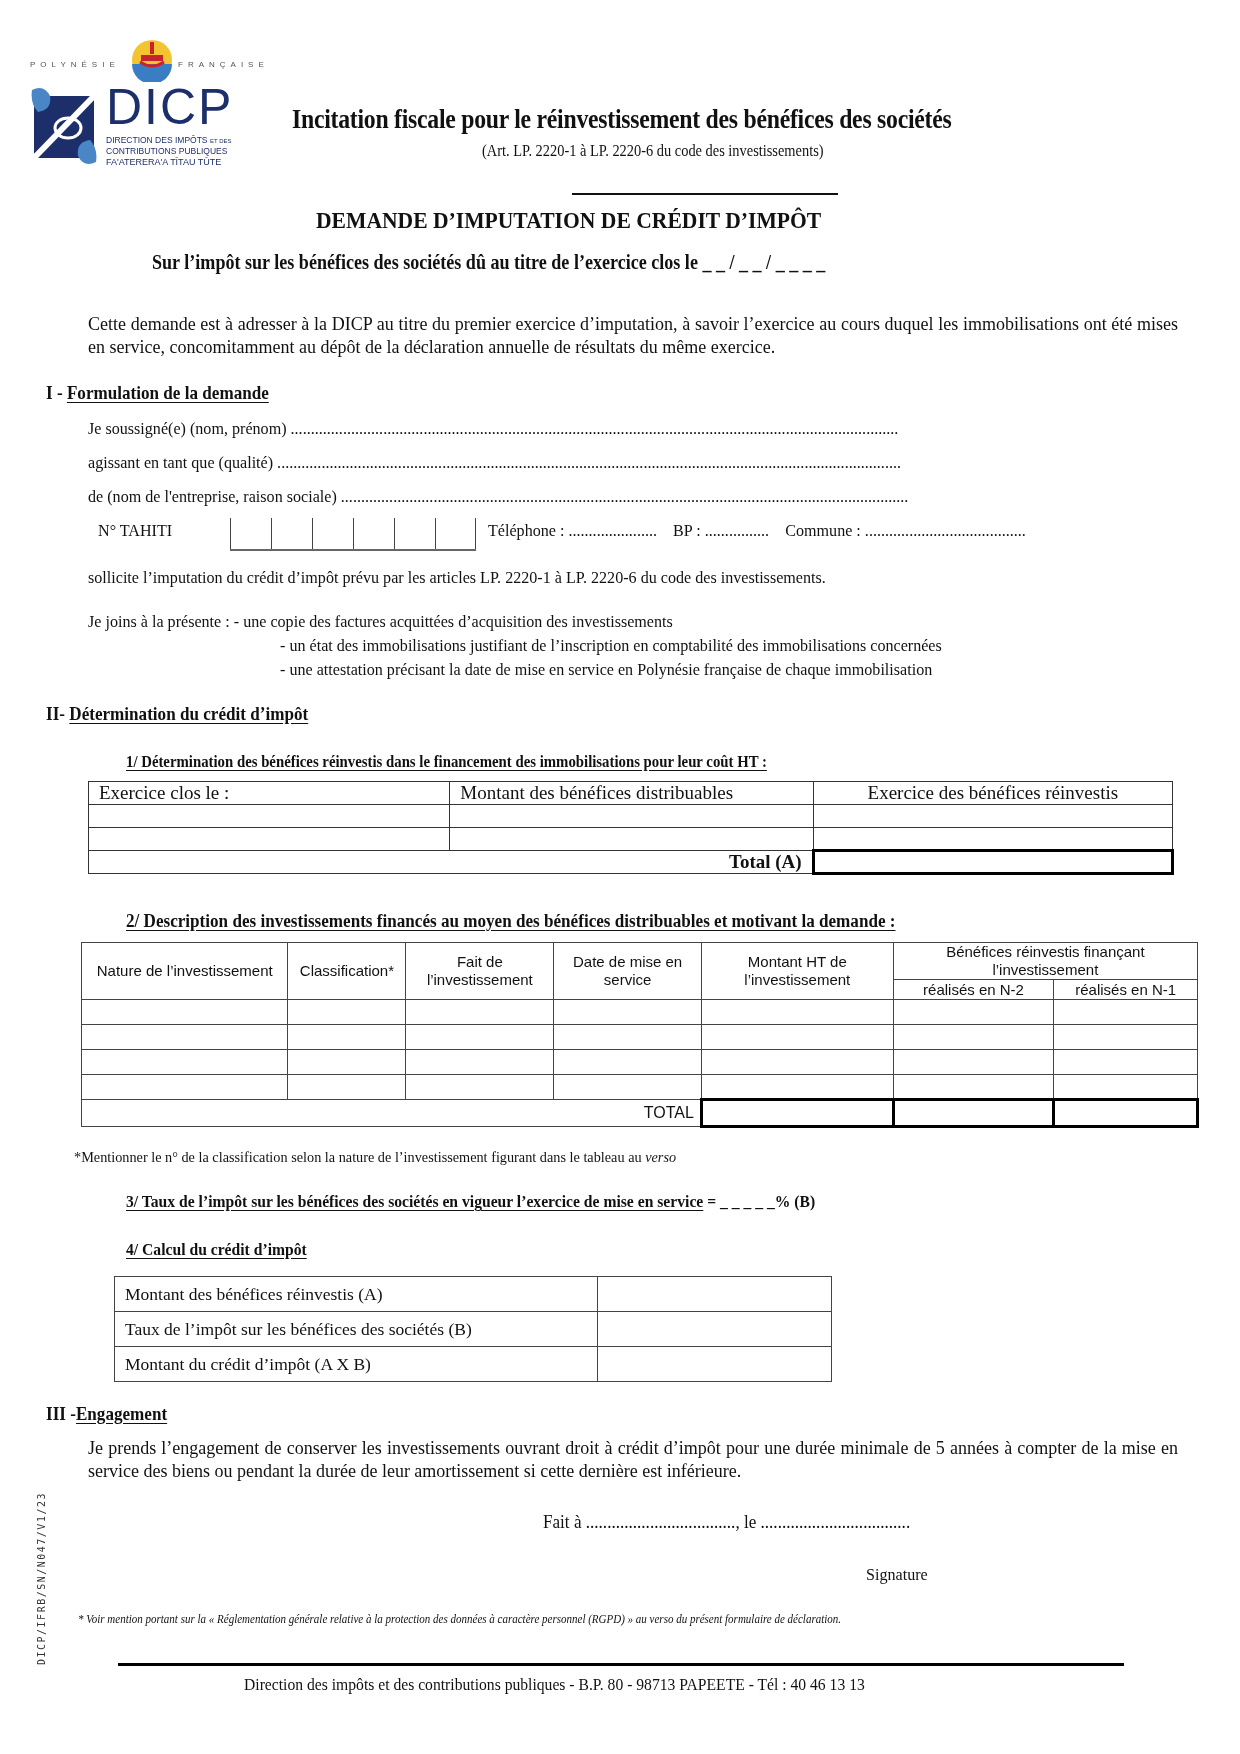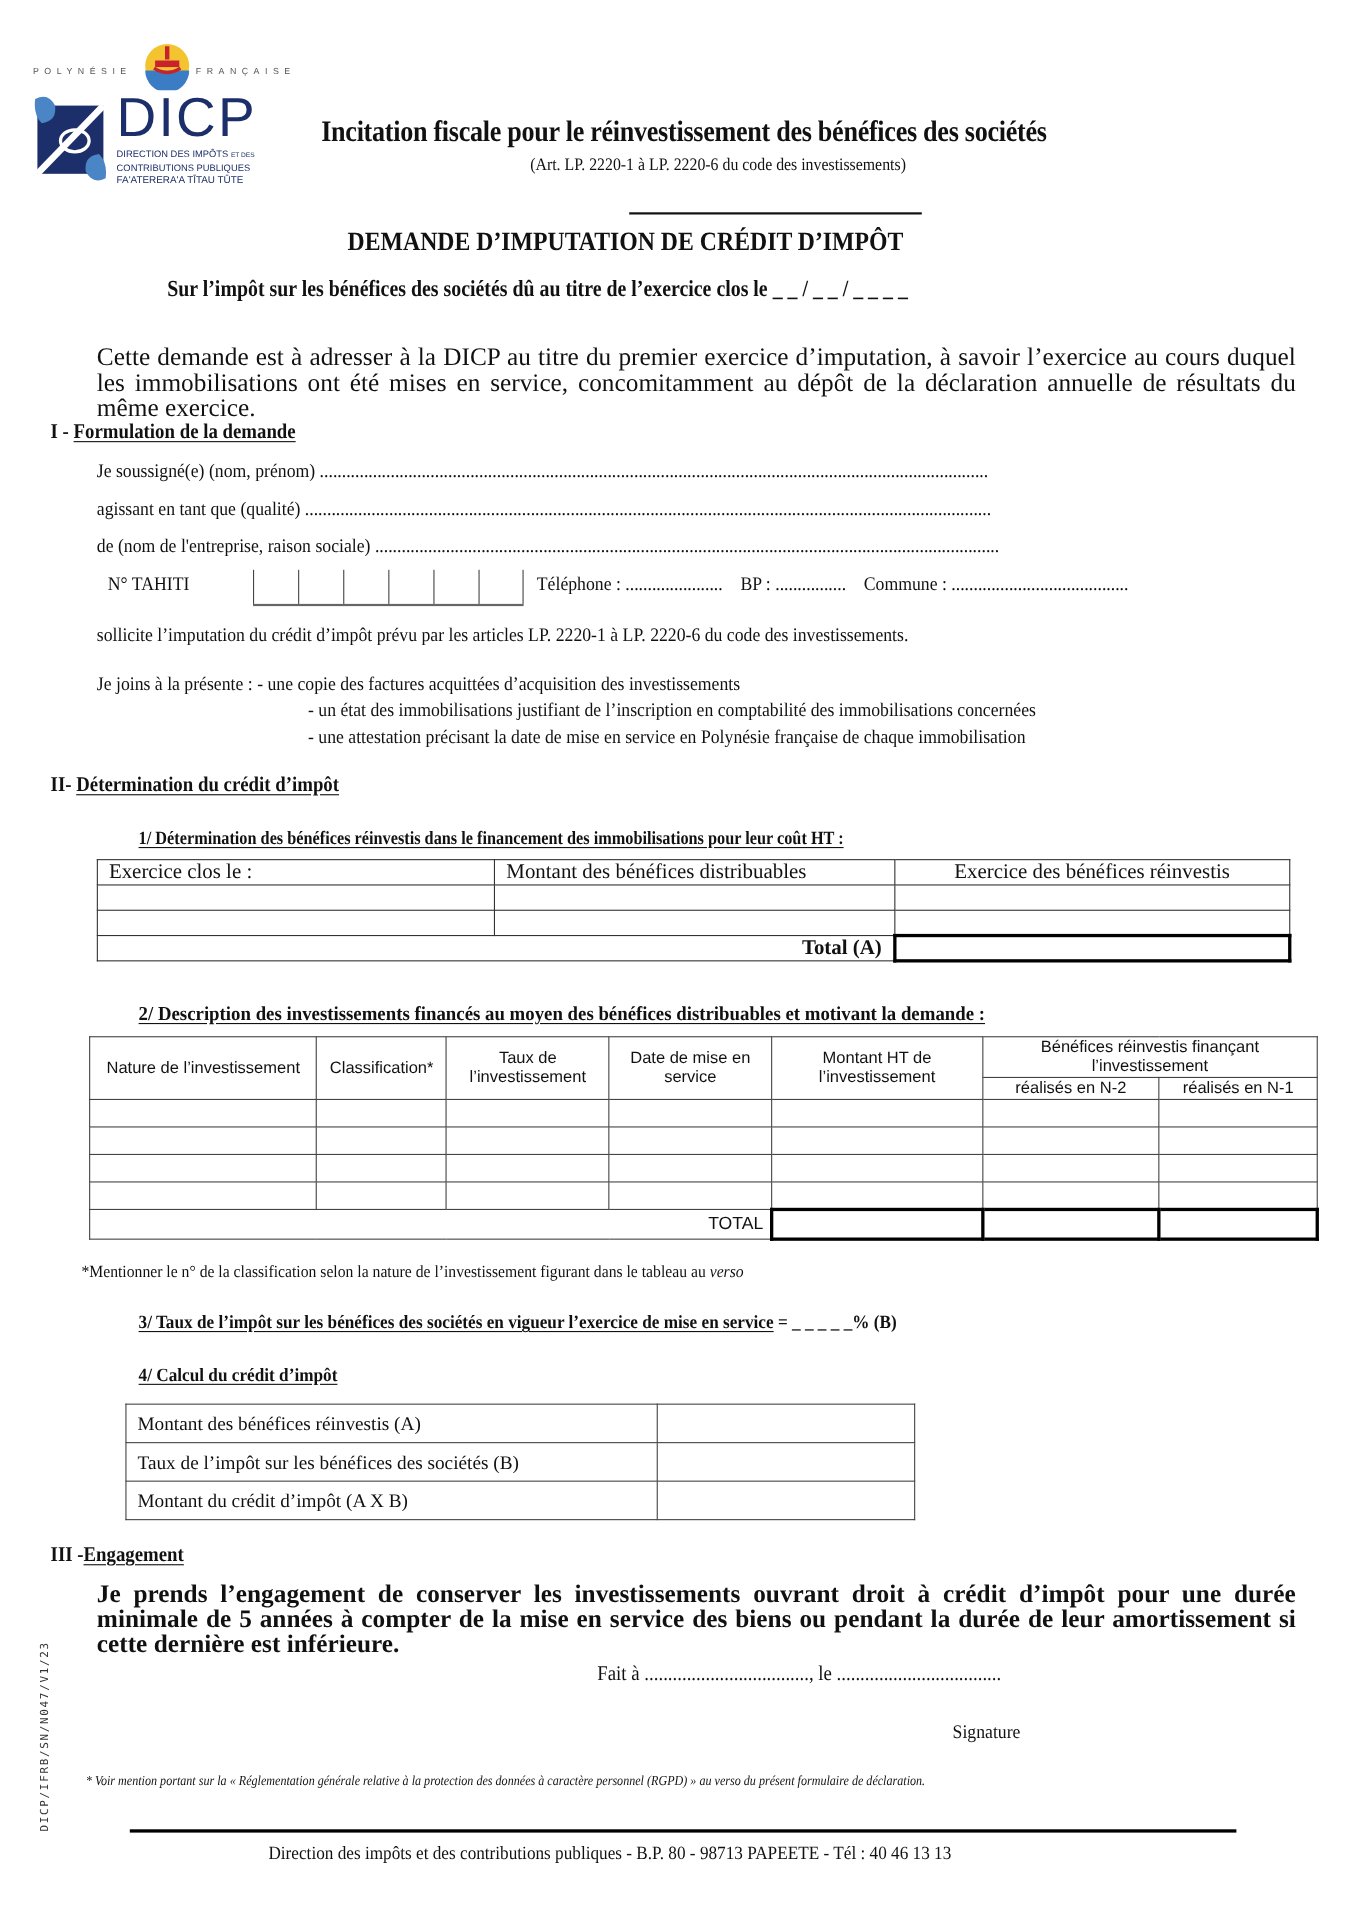--- a/index.html
+++ b/index.html
@@ -11,21 +11,21 @@
   #logo { left: 30px; top: 38px; width: 232px; height: 130px; }
   .poly-label { font-family: "Liberation Sans", sans-serif; font-size: 8px; letter-spacing: 5px; color: #555; }
   .dicp-word { font-family: "Liberation Sans", sans-serif; font-size: 50px; color: #1d2f6a; letter-spacing: 2px; font-weight: normal; }
   .dicp-sub { font-family: "Liberation Sans", sans-serif; font-size: 8.5px; color: #1d2f6a; line-height: 10px; white-space: nowrap; }
 
   .title-main { font-weight: bold; font-size: 27px; white-space: nowrap; letter-spacing: -0.3px; }
   .title-sub { font-size: 16px; white-space: nowrap; }
   .title-demande { font-weight: bold; font-size: 24px; white-space: nowrap; }
   .title-sur { font-weight: bold; font-size: 21px; white-space: nowrap; }
 
-  .body-text { font-size: 23px; line-height: 23px; text-align: justify; }
+  .body-text { font-size: 18px; line-height: 23px; text-align: justify; }
   .line { font-size: 17.5px; white-space: nowrap; }
   .section-h { font-weight: bold; font-size: 19px; white-space: nowrap; }
   .section-h u, .sub-h u { text-decoration: underline; text-underline-offset: 3px; }
   .sub-h { font-weight: bold; font-size: 17px; white-space: nowrap; }
 
   table { border-collapse: collapse; }
   .t1 td { border: 1px solid #333; font-size: 19px; height: 23px; padding: 0 10px; }
   .t2 td, .t2 th { border: 1px solid #444; font-family: "Liberation Sans", sans-serif; font-size: 15px; font-weight: normal; text-align: center; line-height: 18px; }
   .t3 td { border: 1px solid #444; font-size: 17.5px; height: 35px; padding: 0 10px; }
   .thick { border: 3px solid #000 !important; }
@@ -170,21 +170,21 @@
       <col style="width:148px">
       <col style="width:148px">
       <col style="width:192px">
       <col style="width:161px">
       <col style="width:144px">
   </colgroup>
   <tbody>
       <tr style="height:36px">
     <th rowspan="2">Nature de l’investissement</th>
     <th rowspan="2">Classification*</th>
-    <th rowspan="2" style="padding:0 12px">Taux de l’investissement</th>
+    <th rowspan="2" style="padding:0 12px">Fait de l’investissement</th>
     <th rowspan="2" style="padding:0 12px">Date de mise en service</th>
     <th rowspan="2" style="padding:0 30px">Montant HT de l’investissement</th>
     <th colspan="2" style="padding:0 20px">Bénéfices réinvestis finançant l’investissement</th>
   </tr>
   <tr style="height:20px">
     <th>réalisés en N-2</th>
     <th>réalisés en N-1</th>
   </tr>
   <tr style="height:25px">
     <td></td>
@@ -260,21 +260,21 @@
   <tr>
     <td>Montant du crédit d’impôt (A X B)</td>
     <td></td>
   </tr>
 </tbody>
   </table>
 
 <div class="abs section-h" style="left:46px;top:1403px;transform:scaleX(0.9);transform-origin:left top;">
   <span>III -</span><u>Engagement</u>
 </div>
-<div class="abs body-text" style="left:88px;top:1437px;width:1090px;font-weight:bold;">
+<div class="abs body-text" style="left:88px;top:1437px;width:1090px;">
   <span>Je prends l’engagement de conserver les investissements ouvrant droit à crédit d’impôt pour une durée minimale de 5 années à compter de la mise en service des biens ou pendant la durée de leur amortissement si cette dernière est inférieure.</span>
 </div>
 
 <div class="abs" style="left:543px;top:1511px;font-size:19px;white-space:nowrap;transform:scaleX(0.9);transform-origin:left top;">
   <span>Fait à</span>
   <span>...................................</span><span>, le</span>
   <span>...................................</span>
 </div>
 <div class="abs" style="left:866px;top:1564px;font-size:17.5px;transform:scaleX(0.92);transform-origin:left top;">Signature</div>
 

